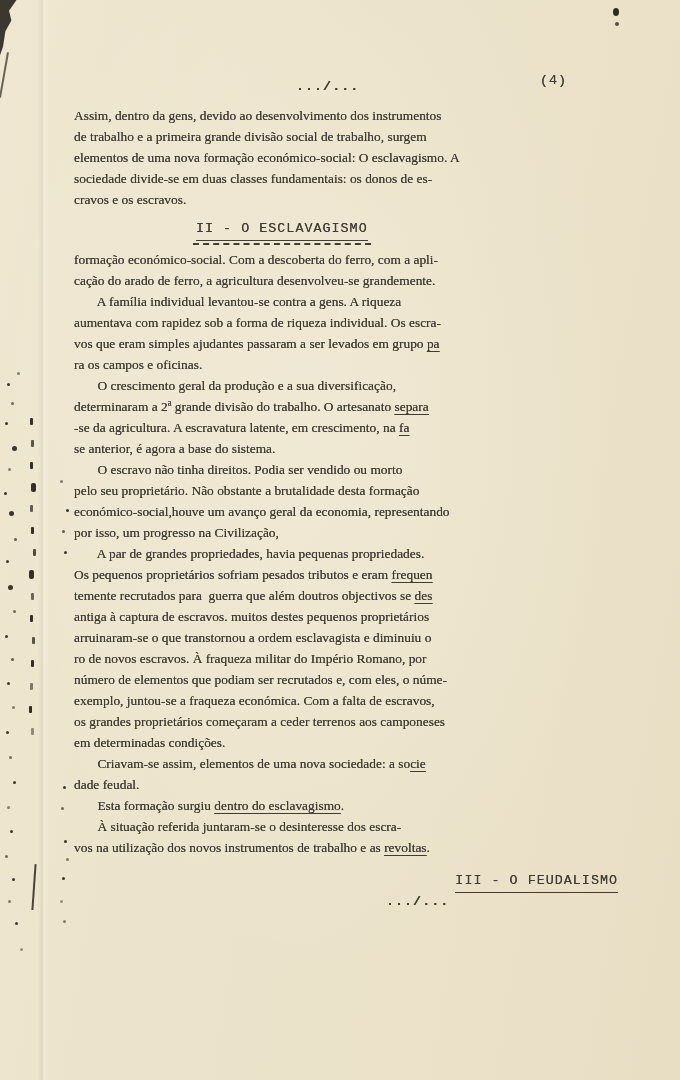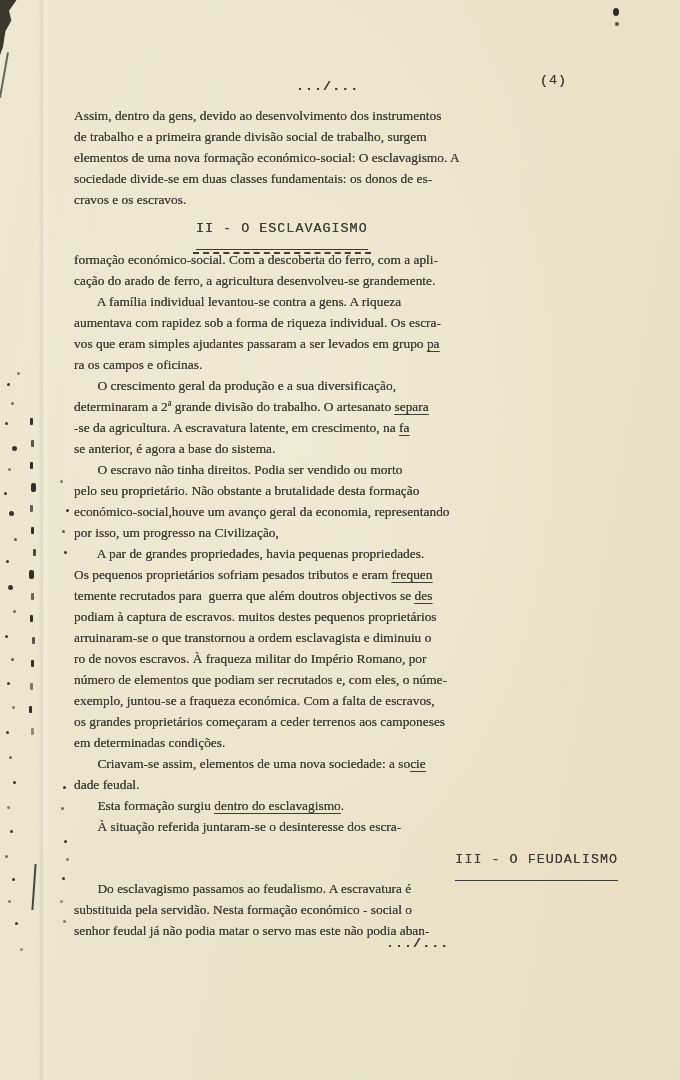--- a/index.html
+++ b/index.html
@@ -30,21 +30,21 @@
   .cont-top{position:absolute;left:222px;top:0;}
   .page-number{position:absolute;left:466px;top:-6px;letter-spacing:1px;}
   .doc{margin-top:8px;}
   .paragraph{margin:0;}
   .line{white-space:pre;height:21px;font-family:Liberation Serif, serif;}
   .line u{text-decoration-thickness:1px;text-underline-offset:3px;}
   .heading{height:21px;margin:8px 0 10px 122px;}
   .heading.single{margin:12px 0 8px 122px;text-align:right;}
   .heading-text{
     position:relative;display:inline-block;letter-spacing:1px;
-    border-bottom:1px solid #403c33;padding-bottom:10px;
+    border-bottom:1px solid #403c33;padding-bottom:1px;
   }
   .heading.double .heading-text::after{
     content:"";position:absolute;left:-3px;right:-3px;bottom:-5px;
     border-bottom:2px dashed #403c33;
   }
   .footer-line{position:relative;height:21px;margin-top:0;}
   .cont-bottom{position:absolute;left:312px;top:-8px;}
   
   .corner-tear{
     position:absolute;left:0;top:0;width:30px;height:60px;
@@ -136,43 +136,39 @@
         <div class="paragraph">
           <div class="line">       O escravo não tinha direitos. Podia ser vendido ou morto</div>
           <div class="line">pelo seu proprietário. Não obstante a brutalidade desta formação</div>
           <div class="line">económico-social,houve um avanço geral da economia, representando</div>
           <div class="line">por isso, um progresso na Civilização,</div>
         </div>
         <div class="paragraph">
           <div class="line">       A par de grandes propriedades, havia pequenas propriedades.</div>
           <div class="line">Os pequenos proprietários sofriam pesados tributos e eram <u>frequen</u></div>
           <div class="line">temente recrutados para  guerra que além doutros objectivos se <u>des</u></div>
-          <div class="line">podiam à captura de escravos. muitos destes pequenos proprietários</div>
+          <div class="line">antiga à captura de escravos. muitos destes pequenos proprietários</div>
           <div class="line">arruinaram-se o que transtornou a ordem esclavagista e diminuiu o</div>
           <div class="line">ro de novos escravos. À fraqueza militar do Império Romano, por</div>
           <div class="line">número de elementos que podiam ser recrutados e, com eles, o núme-</div>
           <div class="line">exemplo, juntou-se a fraqueza económica. Com a falta de escravos,</div>
           <div class="line">os grandes proprietários começaram a ceder terrenos aos camponeses</div>
           <div class="line">em determinadas condições.</div>
         </div>
         <div class="paragraph">
           <div class="line">       Criavam-se assim, elementos de uma nova sociedade: a so<u>cie</u></div>
           <div class="line">dade feudal.</div>
         </div>
         <div class="paragraph">
           <div class="line">       Esta formação surgiu <u>dentro do esclavagismo</u>.</div>
         </div>
         <div class="paragraph">
           <div class="line">       À situação referida juntaram-se o desinteresse dos escra-</div>
+          <div class="line">vos na utilização dos novos instrumentos de trabalho e as <u>revoltas</u>.</div>
         </div>
         <div class="heading single"><span class="heading-text">III - O FEUDALISMO</span></div>
-        <div class="paragraph">
-          <div class="line">       Do esclavagismo passamos ao feudalismo. A escravatura é</div>
-          <div class="line">substituida pela servidão. Nesta formação económico - social o</div>
-          <div class="line">senhor feudal já não podia matar o servo mas este não podia aban-</div>
-        </div>
       </div>
 
     <div class="footer-line">
       <span class="cont-mark cont-bottom">.../...</span>
     </div>
   </div>
 </div>
 
 </body></html>

